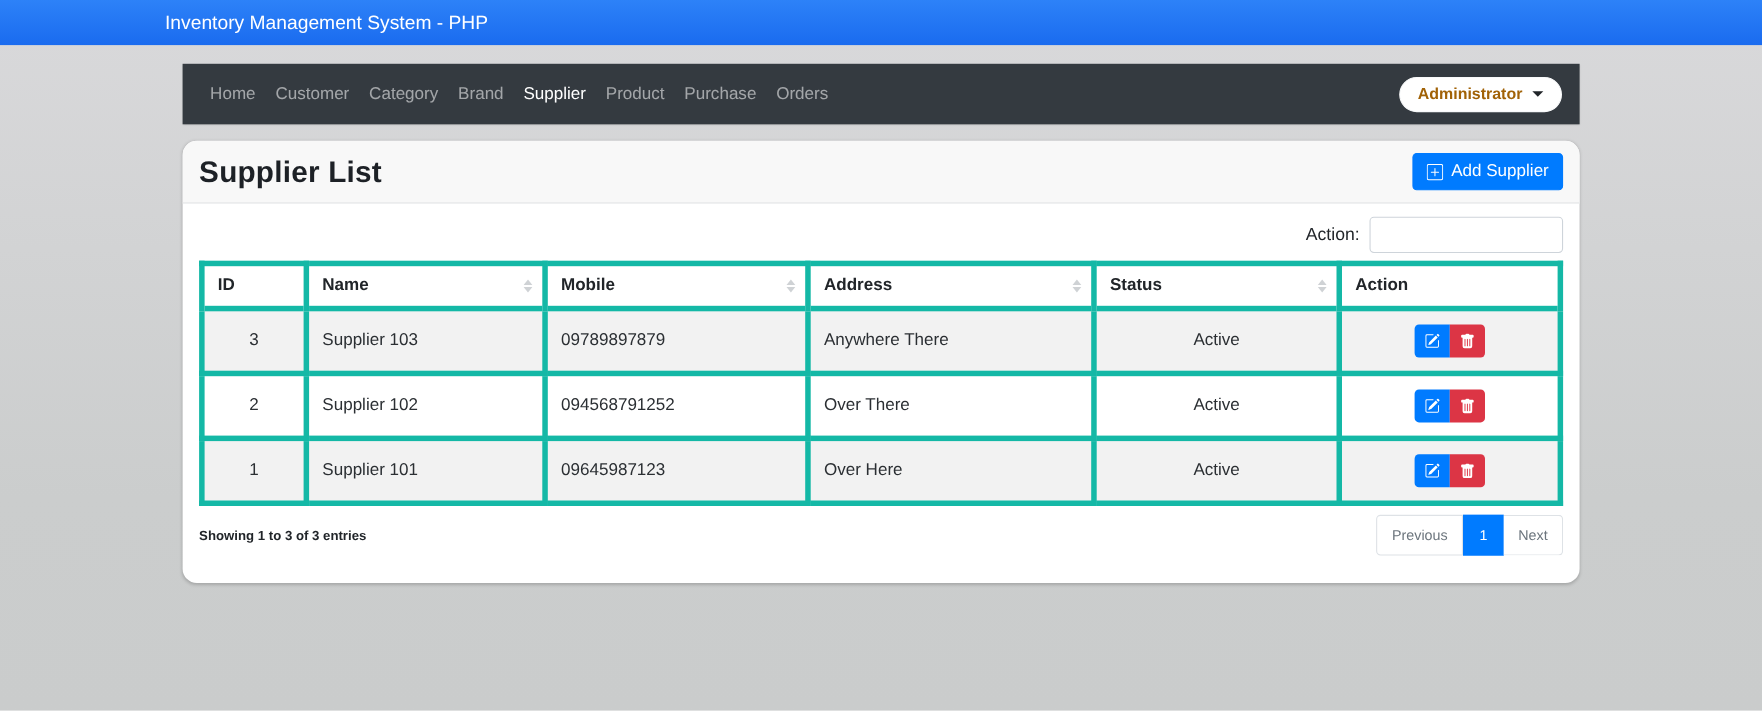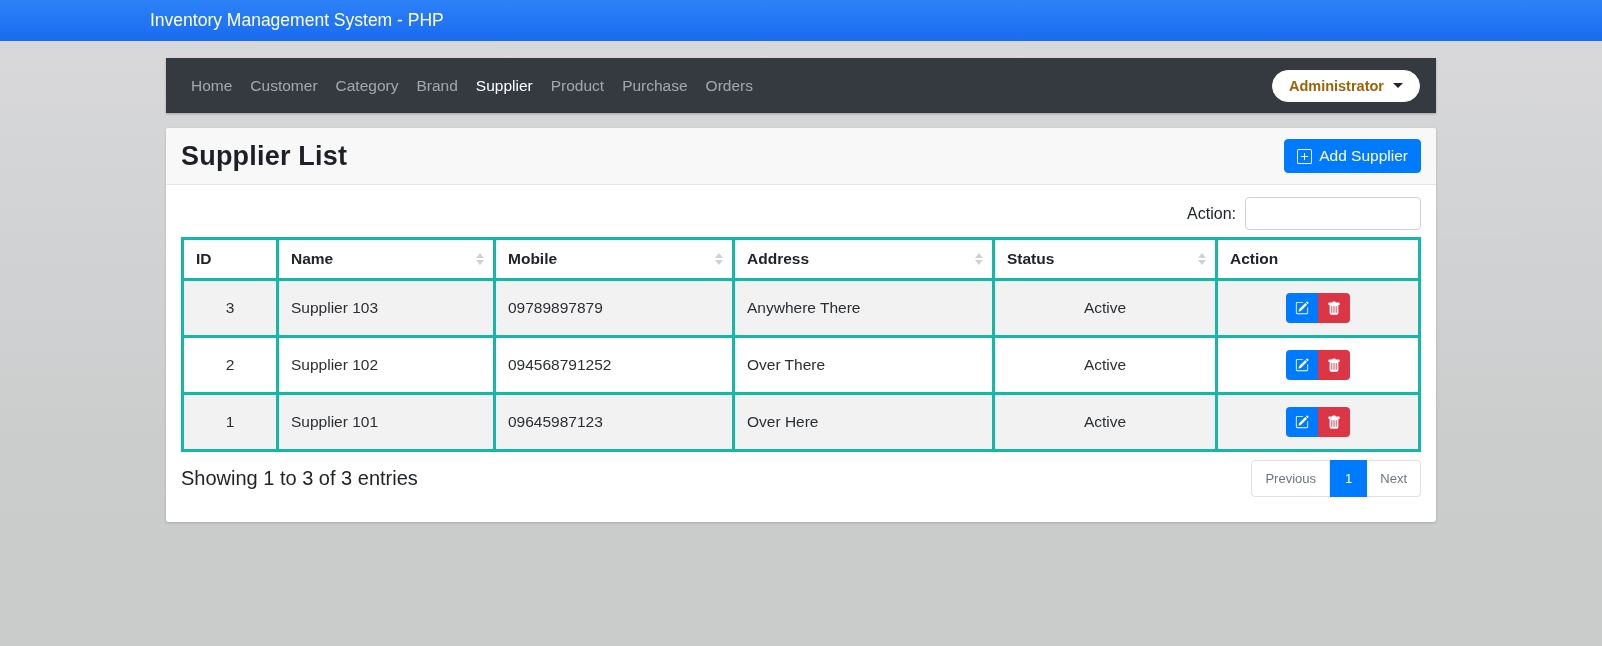--- a/index.html
+++ b/index.html
@@ -46,21 +46,21 @@
   }
   .caret-down {
     width:0; height:0; display:inline-block;
     border-left:5px solid transparent; border-right:5px solid transparent;
     border-top:5px solid #212529;
   }
   
   .card {
     margin-top:15px;
     background:#fff;
-    border-radius:3px;
+    border-radius:13px;
     box-shadow:0 1px 3px rgba(0,0,0,.18);
     overflow:hidden;
   }
   .card-header {
     height:57px;
     background:#f8f8f8;
     border-bottom:1px solid #e3e5e7;
     display:flex; align-items:center; justify-content:space-between;
     padding:0 15px;
   }
@@ -81,21 +81,21 @@
   }
   .search-row label { font-size:16px; }
   .search-input {
     width:176px; height:33px;
     border:1px solid #ced4da; border-radius:4px;
     padding:4px 9px; font-size:15px; font-family:inherit;
     outline:none;
   }
   
   table.grid { width:100%; border-collapse:collapse; font-size:15.5px; }
-  .grid th, .grid td { border:3px solid #14b8a6; }
+  .grid th, .grid td { border:5px solid #14b8a6; }
   .grid thead th {
     font-weight:700; text-align:left;
     padding:9px 26px 9px 12px;
     position:relative; height:41px;
     border-bottom-width:2px;
     cursor:pointer;
   }
   .grid tbody td { padding:12px 12px; height:47px; color:#2b2f33; }
   .grid tbody tr:nth-child(odd) { background:#f2f2f2; }
   .grid tbody tr:nth-child(even) { background:#fff; }
@@ -126,21 +126,21 @@
     display:flex; align-items:center; justify-content:center;
     border:none; cursor:pointer; color:#fff;
   }
   .btn-edit { background:#007bff; border-radius:4px 0 0 4px; }
   .btn-delete { background:#dc3545; border-radius:0 4px 4px 0; }
   
   .table-footer {
     display:flex; justify-content:space-between; align-items:center;
     margin-top:8px;
   }
-  .entries-info { font-size:20px; color:#212529; }
+  .entries-info { font-size:12px; color:#212529;font-weight:bold; }
   .pagination { display:flex; }
   .page-item {
     height:37px; display:flex; align-items:center;
     padding:0 13px; font-size:13px;
     background:#fff; border:1px solid #dee2e6;
     color:#6c757d; cursor:pointer;
   }
   .page-item.prev { border-radius:4px 0 0 4px; }
   .page-item.next { border-radius:0 4px 4px 0; border-left:none; }
   .page-item.active {

